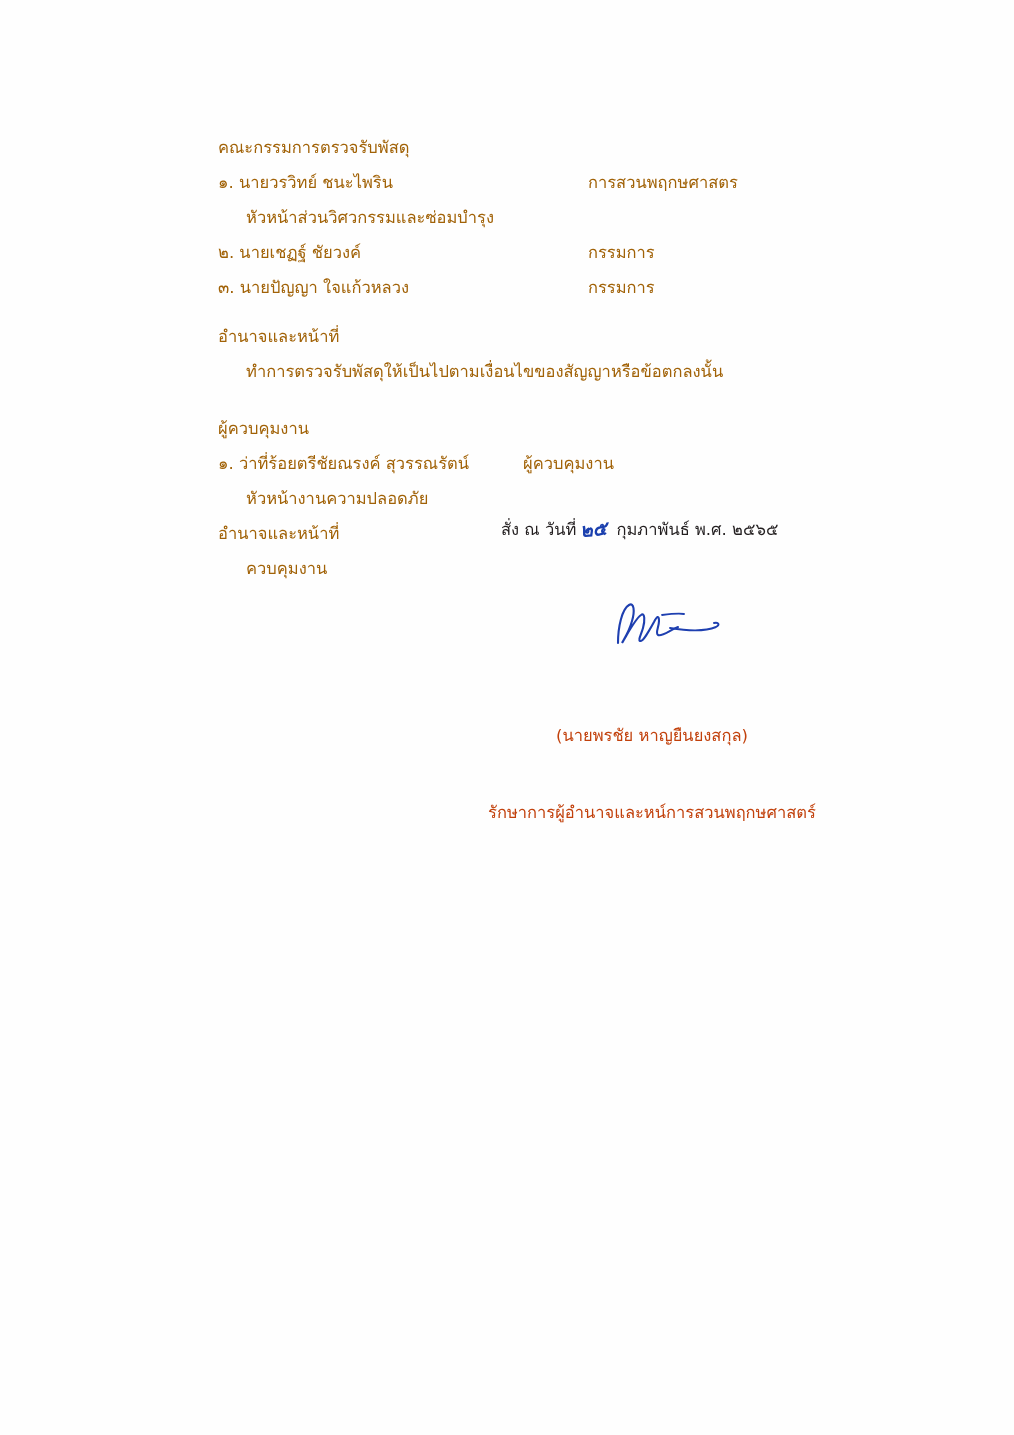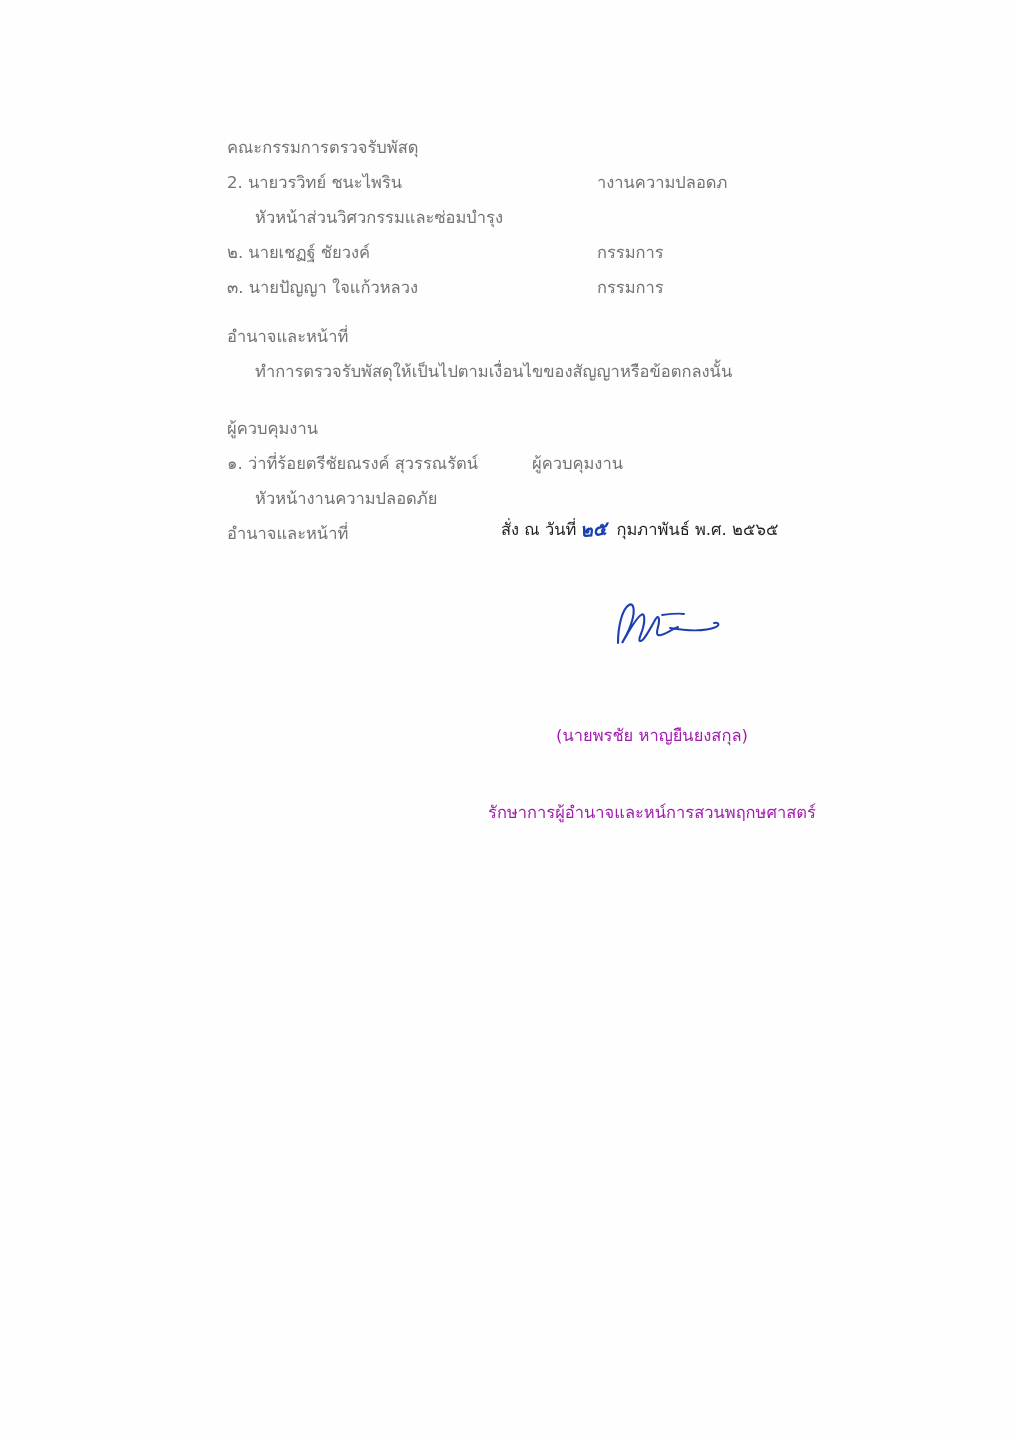--- a/index.html
+++ b/index.html
@@ -14,26 +14,26 @@
     font-family: "DejaVu Sans", sans-serif;
     color: #1a1a1a;
   }
   .page {
     position: absolute;
     inset: 0;
     background: #fefefe;
   }
   .doc {
     position: absolute;
-    left: 227px;
+    left: 218px;
     top: 140px;
     width: 640px;
     font-size: 16.5px;
     line-height: 1.0;
-    color: #737373;
+    color: #a16207;
   }
   .block {
     margin-bottom: 0;
   }
   
   .row {
     display: block;
     position: relative;
     height: 35px;
   }
@@ -107,42 +107,42 @@
   .signature svg {
     display: block;
   }
   .signer {
     position: absolute;
     left: 0;
     top: 672px;
     width: 1014px;
     text-align: center;
     font-size: 16.5px;
-    color: #a21caf;
+    color: #c2410c;
     line-height: 1.55;
   }
   .signer div { white-space: pre; }
   .signer-shift {
     
     padding-left: 290px;
   }
 </style>
 </head>
 <body>
 
 <div class="page">
 
   <div class="doc">
 
     <div class="block">
       <span class="plain">คณะกรรมการตรวจรับพัสดุ</span>
 
       <div class="row">
-        <span class="label">2. นายวรวิทย์ ชนะไพริน</span>
-        <span class="role">างานความปลอดภ</span>
+        <span class="label">๑. นายวรวิทย์ ชนะไพริน</span>
+        <span class="role">การสวนพฤกษศาสตร</span>
       </div>
       <span class="sub">หัวหน้าส่วนวิศวกรรมและซ่อมบำรุง</span>
 
       <div class="row">
         <span class="label">๒. นายเชฏฐ์ ชัยวงค์</span>
         <span class="role">กรรมการ</span>
       </div>
 
       <div class="row">
         <span class="label">๓. นายปัญญา ใจแก้วหลวง</span>
@@ -160,20 +160,21 @@
     <div class="block">
       <span class="plain">ผู้ควบคุมงาน</span>
 
       <div class="row supervisor">
         <span class="label">๑. ว่าที่ร้อยตรีชัยณรงค์ สุวรรณรัตน์</span>
         <span class="role">ผู้ควบคุมงาน</span>
       </div>
       <span class="sub">หัวหน้างานความปลอดภัย</span>
 
       <span class="plain">อำนาจและหน้าที่</span>
+      <span class="plain indent2">ควบคุมงาน</span>
     </div>
 
   </div>
 
   <div class="date-line">
     <span>สั่ง ณ วันที่</span><span class="date-number">๒๕</span> <span>กุมภาพันธ์ พ.ศ. ๒๕๖๕</span>
   </div>
 
   <div class="signature">
     <svg width="160" height="60" viewBox="0 0 160 60" fill="none" xmlns="http://www.w3.org/2000/svg">

